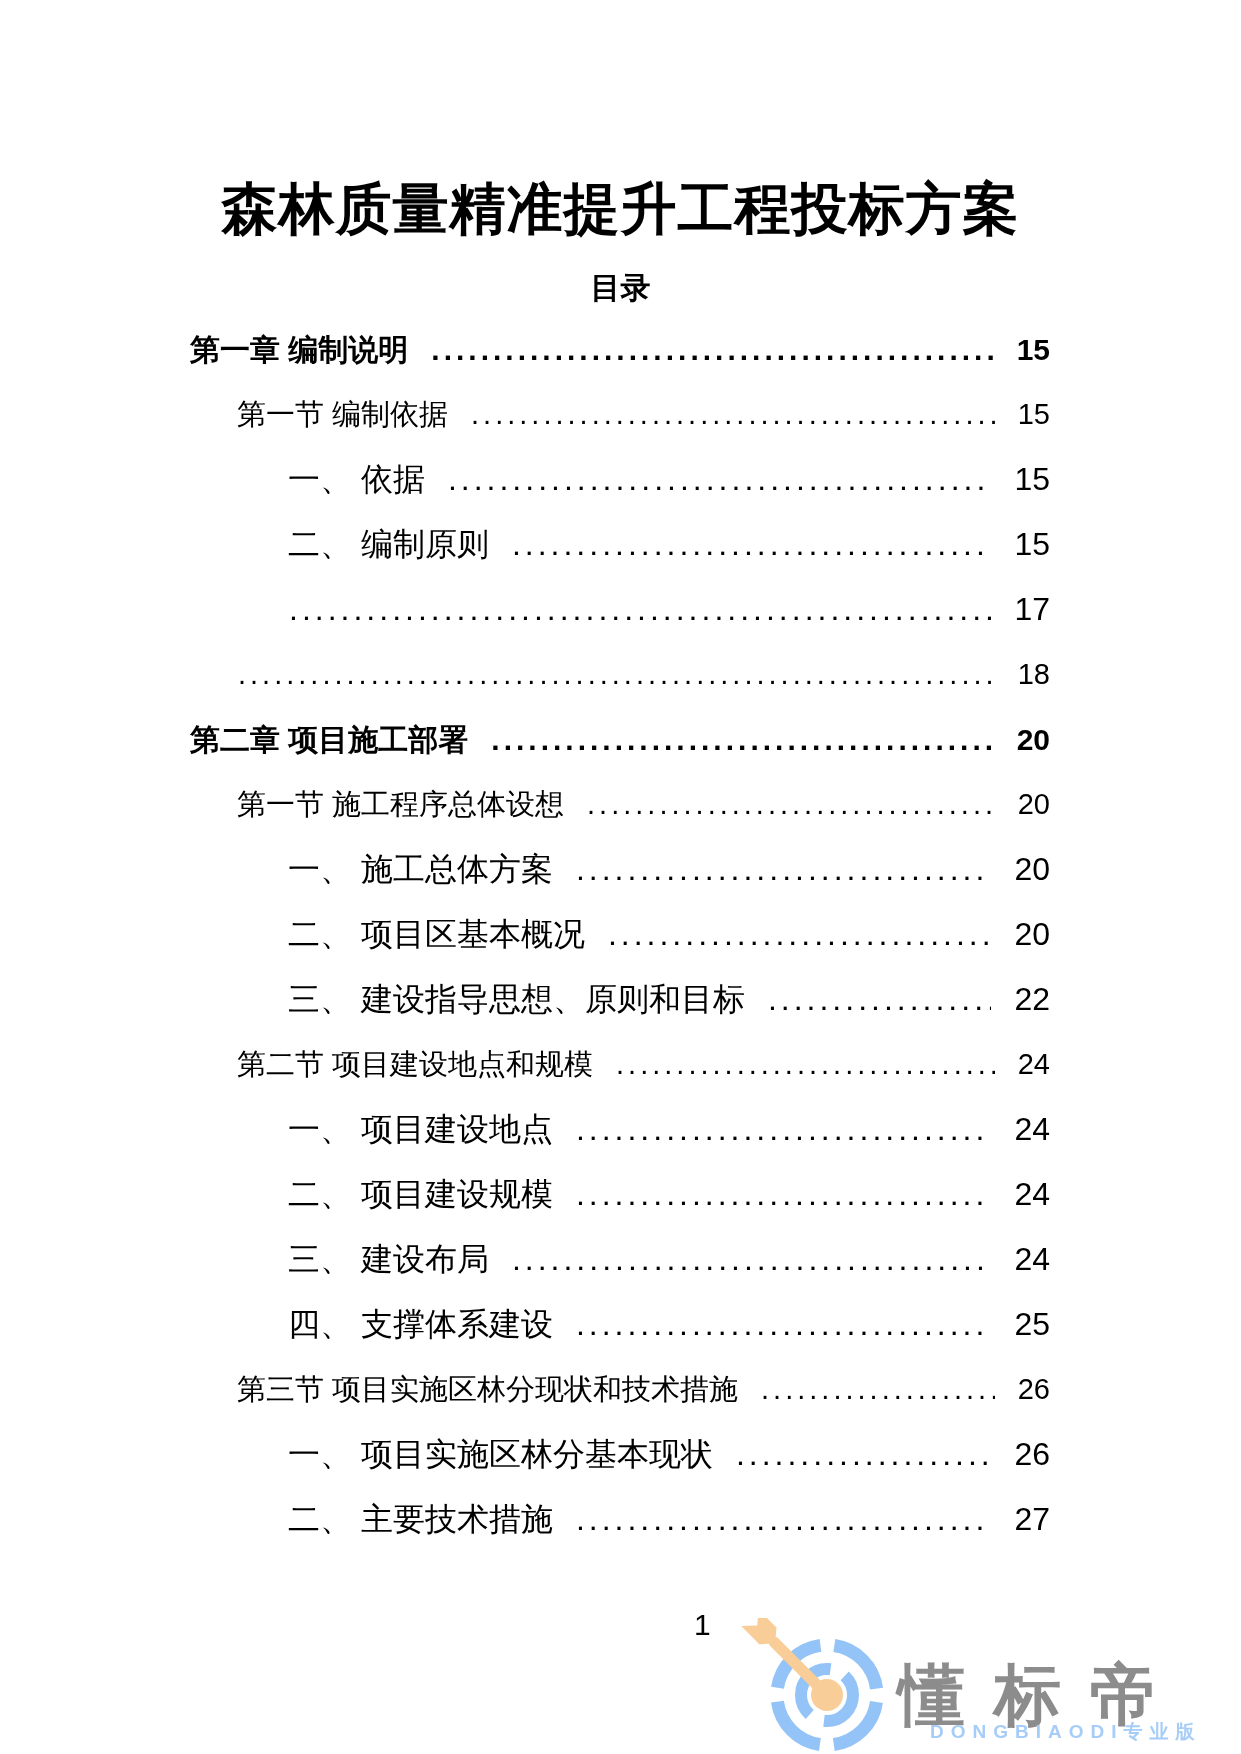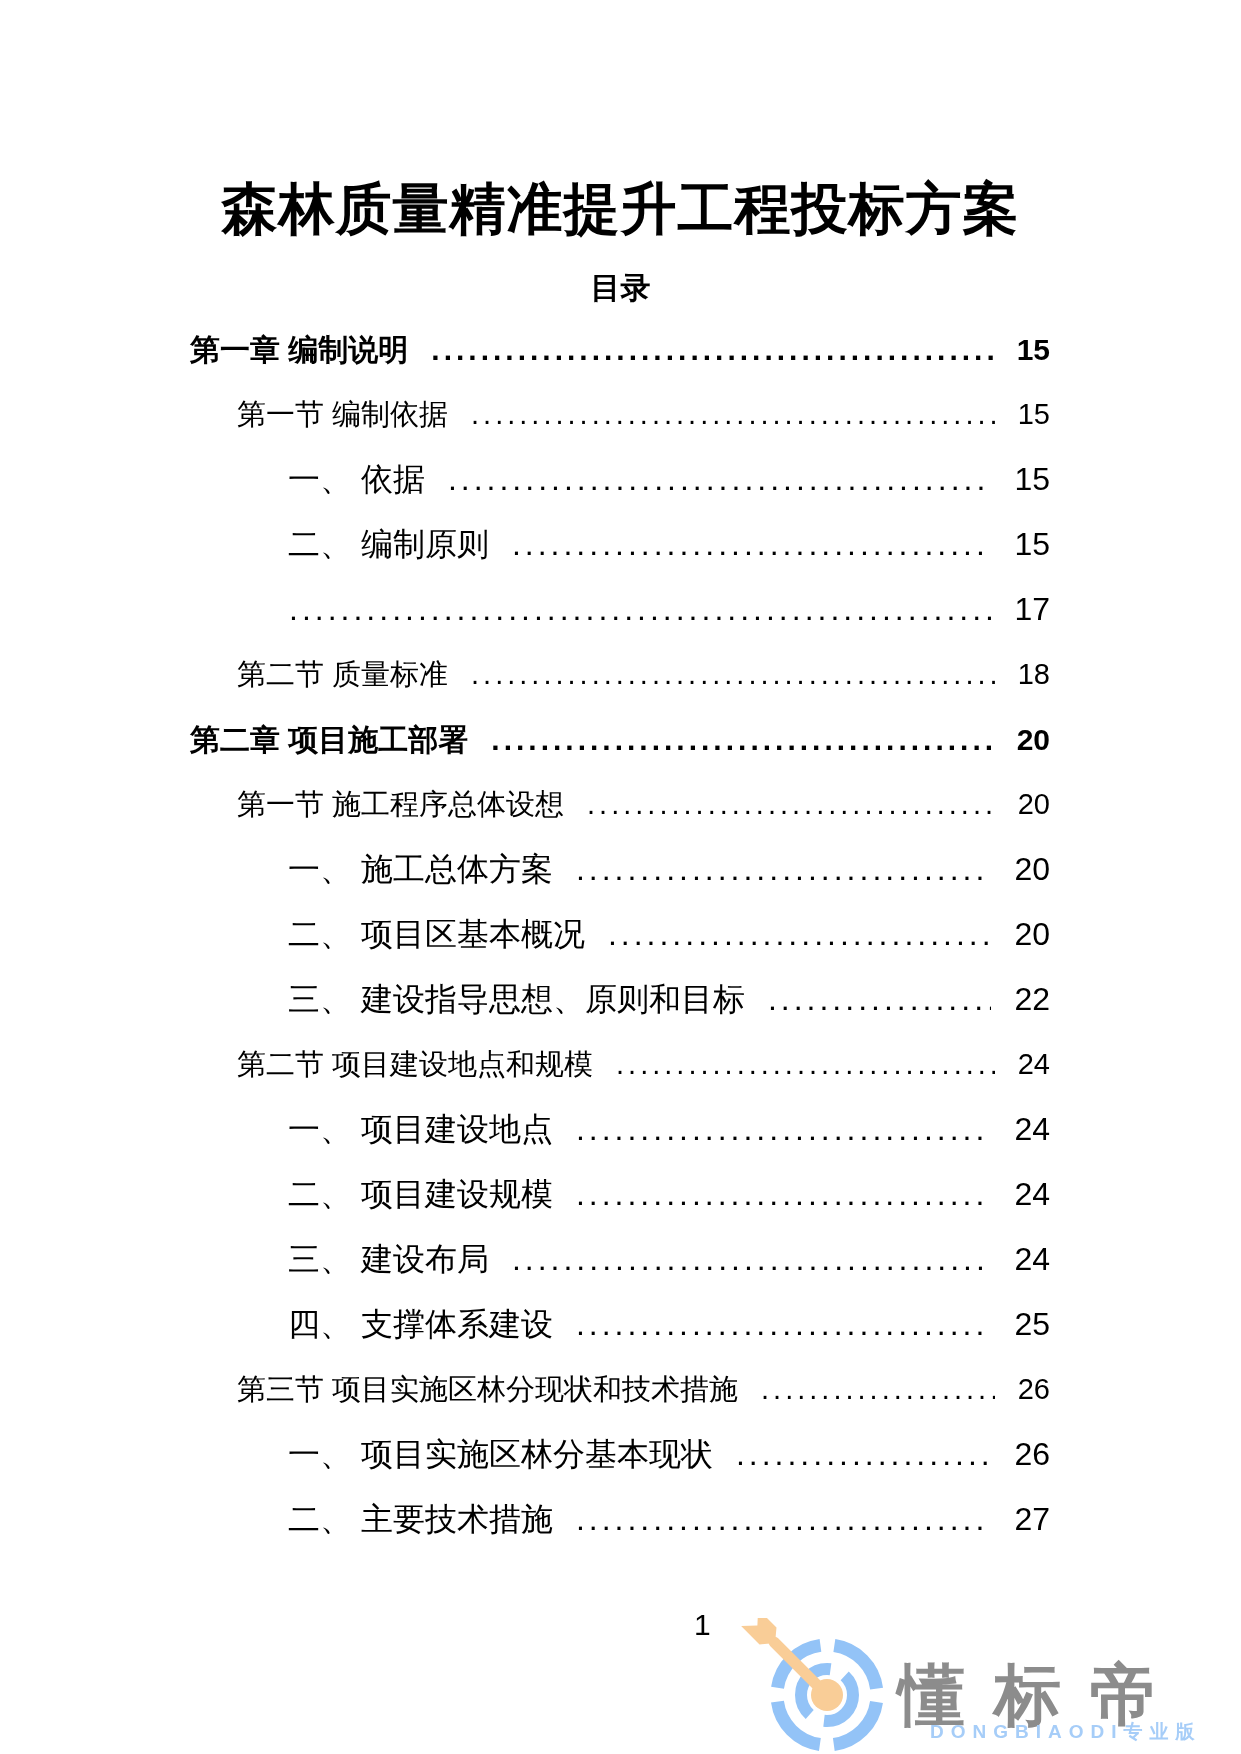--- a/index.html
+++ b/index.html
@@ -116,21 +116,20 @@
       <div class="toc-row lvl-item">
       <span class="toc-label">二、 编制原则</span>
       <span class="toc-dots"></span>
       <span class="toc-page">15</span>
     </div>
       <div class="toc-row lvl-item">
       <span class="toc-dots"></span>
       <span class="toc-page">17</span>
     </div>
       <div class="toc-row lvl-section">
-      <span class="toc-label">第二节 质量标准</span>
       <span class="toc-dots"></span>
       <span class="toc-page">18</span>
     </div>
       <div class="toc-row lvl-chapter">
       <span class="toc-label">第二章 项目施工部署</span>
       <span class="toc-dots"></span>
       <span class="toc-page">20</span>
     </div>
       <div class="toc-row lvl-section">
       <span class="toc-label">第一节 施工程序总体设想</span>

